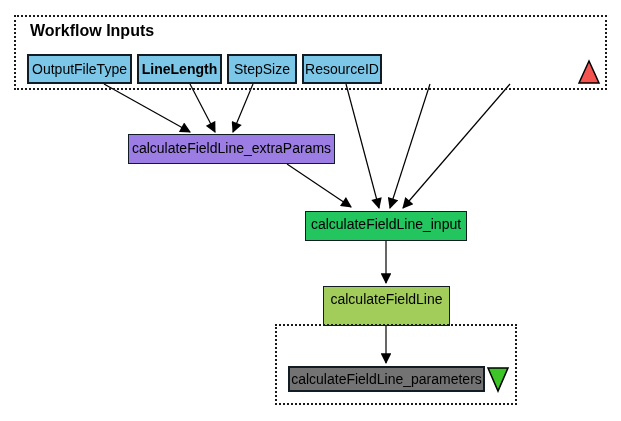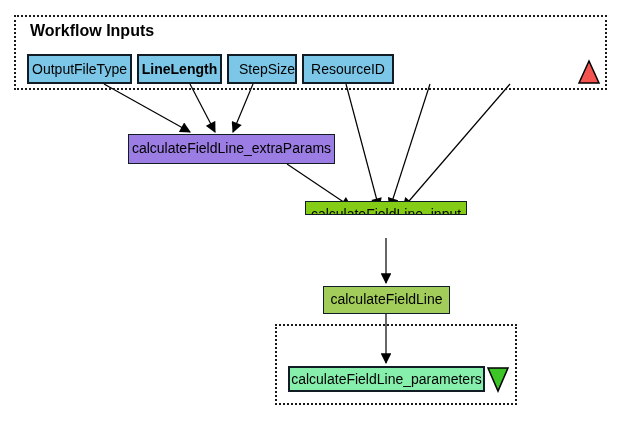--- a/index.html
+++ b/index.html
@@ -70,34 +70,34 @@
       <line x1="386" y1="238" x2="386" y2="283" marker-end="url(#arrow)"></line>
       <line x1="386" y1="314" x2="386" y2="363" marker-end="url(#arrow)"></line>
     </g>
   </svg>
 
   <div class="group-box" style="left:14px; top:15px; width:593px; height:75px;"></div>
   <span class="group-label" style="left:30px; top:22px;">Workflow Inputs</span>
 
   <div class="node port" style="left: 27px; top: 54px; width: 105px; height: 30px; background: rgb(124, 199, 232);">OutputFileType</div>
   <div class="node port" style="left: 137px; top: 54px; width: 85px; height: 30px; background: rgb(124, 199, 232); font-weight: bold;">LineLength</div>
-  <div class="node port" style="left: 227px; top: 54px; width: 70px; height: 30px; background: rgb(124, 199, 232); text-align: right;">StepSize</div>
-  <div class="node port" style="left: 302px; top: 54px; width: 92px; height: 30px; background: rgb(124, 199, 232); text-align: center;">ResourceID</div>
+  <div class="node port" style="left: 227px; top: 54px; width: 70px; height: 30px; background: rgb(124, 199, 232);">StepSize</div>
+  <div class="node port" style="left: 302px; top: 54px; width: 80px; height: 30px; background: rgb(124, 199, 232); text-align: center;">ResourceID</div>
 
   <svg class="tri-icon" style="left:577px; top:59px;" width="24" height="27" viewBox="0 0 24 27">
     <polygon points="12,2 22,24 2,24" stroke="#000000" stroke-width="1.5" fill="#f3544f"></polygon>
   </svg>
 
   <div class="node proc" style="left: 128px; top: 134px; width: 207px; height: 30px; line-height: 27px; background: rgb(156, 125, 228);">calculateFieldLine_extraParams</div>
 
-  <div class="node proc" style="left: 305px; top: 201px; width: 162px; height: 14px; line-height: 24px; background: #84cc16;">calculateFieldLine_input</div>
+  <div class="node proc" style="left: 305px; top: 211px; width: 162px; height: 30px; line-height: 24px; background: #22c55e;">calculateFieldLine_input</div>
 
-  <div class="node proc" style="left: 323px; top: 286px; width: 127px; height: 28px; line-height: 25px; background: rgb(162, 205, 90);">calculateFieldLine</div>
+  <div class="node proc" style="left: 323px; top: 286px; width: 127px; height: 40px; line-height: 25px; background: rgb(162, 205, 90);">calculateFieldLine</div>
 
   <div class="group-box" style="left:275px; top:324px; width:242px; height:81px;"></div>
 
-  <div class="node port" style="left: 288px; top: 366px; width: 197px; height: 26px; line-height: 22px; background: #86efac;">calculateFieldLine_parameters</div>
+  <div class="node port" style="left: 288px; top: 366px; width: 197px; height: 26px; line-height: 22px; background: #737373;">calculateFieldLine_parameters</div>
 
   <svg class="tri-icon" style="left:486px; top:366px;" width="24" height="27" viewBox="0 0 24 27">
     <polygon points="2,2 22,2 12,25" stroke="#000000" stroke-width="1.5" fill="#3dc426"></polygon>
   </svg>
 
 </div>
 
 </body></html>

